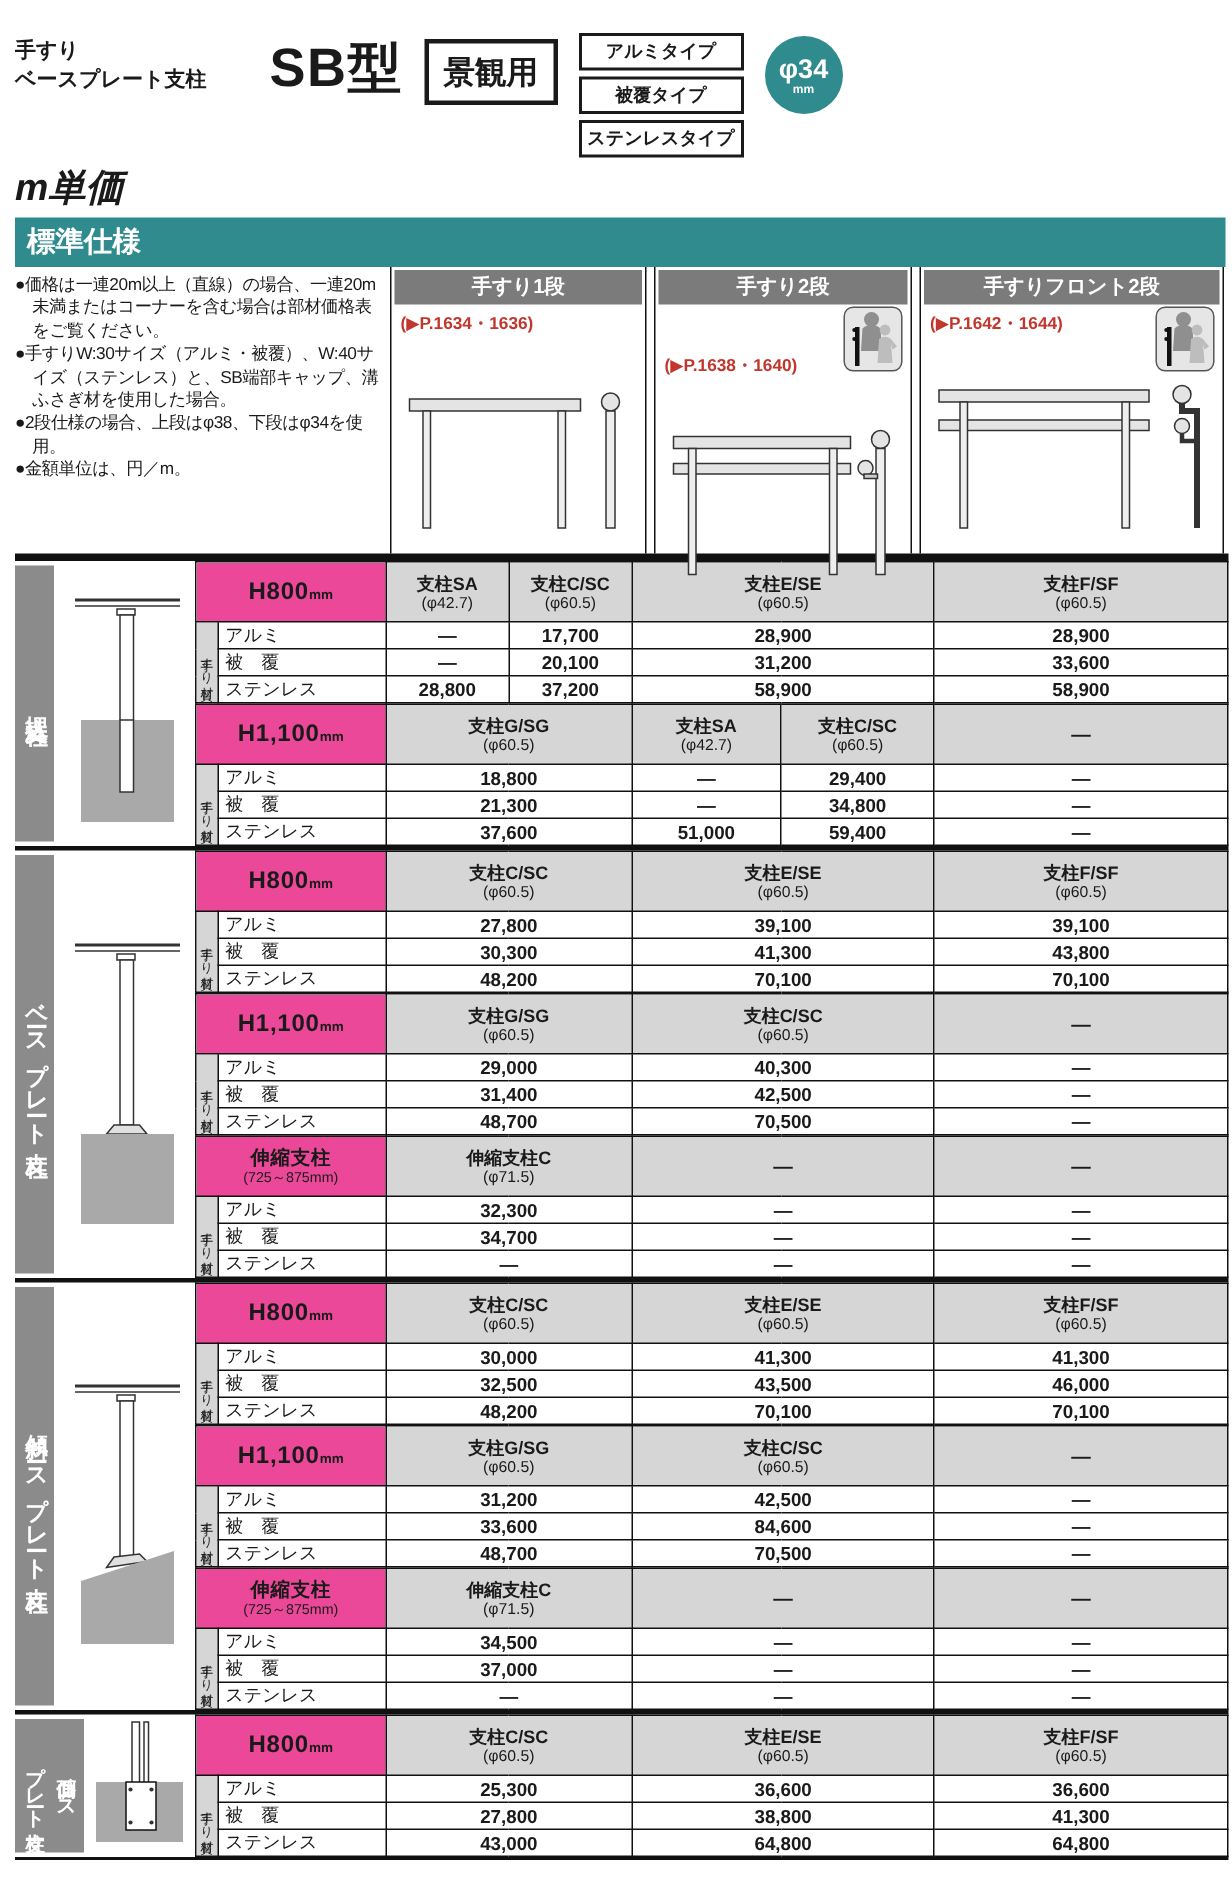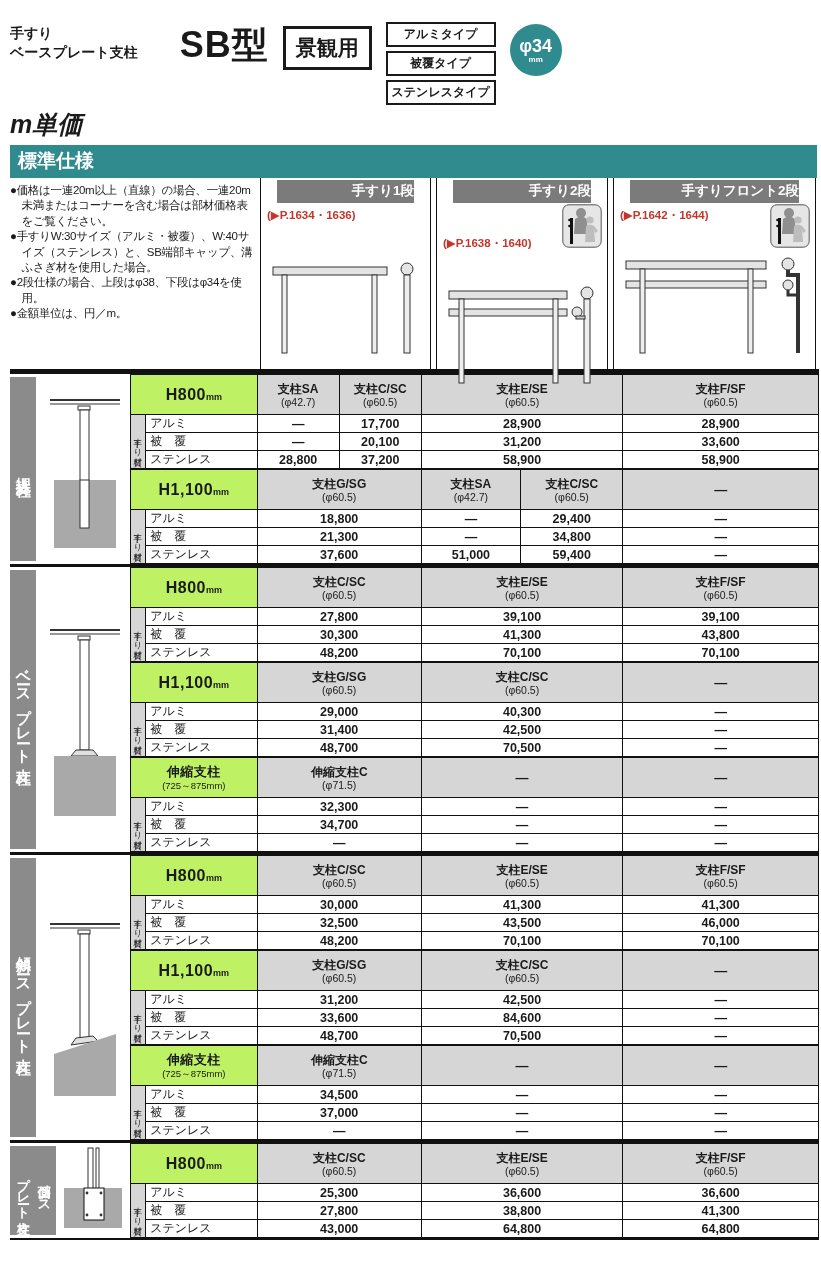--- a/index.html
+++ b/index.html
@@ -27,21 +27,21 @@
   .price-heading { font-size:25px; font-weight:bold; margin-top:20px;font-style:italic; }
   .spec-bar { background:#2f8b8d; color:#fff; font-size:19px; font-weight:bold; padding:3px 8px 4px; margin-top:4px; width:807px; }
 
   
   .hdr-row { display:flex; width:809px; height:196px; border-bottom:5px solid #111; }
   .notes { width:250px; padding:5px 6px 0 0; }
   .note { font-size:11.5px; line-height:1.34; text-indent:-11.5px; padding-left:11.5px; letter-spacing:-0.3px; }
   .pcol { border-left:1.5px solid #111; border-right:1.5px solid #111; margin-right:5px; position:relative; display:flex; flex-direction:column; }
   .pcol:last-child { margin-right:0; }
   .pcol1 { width:171px; } .pcol2 { width:172px;gap:28px; } .pcol3 { width:203px; }
-  .ptitle { background:#7b7b7b; color:#fff; font-size:13.5px; font-weight:bold; text-align:right; padding:2px 0 3px; margin:2px 16px 0; }
+  .ptitle { background:#7b7b7b; color:#fff; font-size:13.5px; font-weight:bold; text-align:center; padding:2px 0 3px; margin:2px 2px 0; }
   .pref { color:#c2372d; font-size:11.5px; font-weight:bold; padding:5px 0 0 6px; }
   .picto { position:absolute; top:26px; right:5px; }
   .rail-art { margin-top:auto; padding:0 6px 4px; }
 
   
   .price-area { width:809px; }
   .section { display:flex; border-bottom:3px solid #111; }
   .section:last-child { border-bottom:2px solid #111; }
   .side-label { width:26px; background:#8b8b8b; color:#fff; margin:3px 0; writing-mode:vertical-rl; text-orientation:upright; font-weight:bold; font-size:15px; text-align:center; display:flex; align-items:center; justify-content:center; letter-spacing:2px; }
   .side-label.wide { width:46px; font-size:13px; letter-spacing:0; line-height:1.6; }
@@ -49,21 +49,21 @@
   .illu { display:flex; align-items:center; justify-content:center; }
   .illu1 { width:94px; } .illu4 { width:74px; }
   .tbl-wrap { width:689px; }
 
   table.price-table { border-collapse:collapse; table-layout:fixed; width:689px; }
   table.price-table td { border:1px solid #111; overflow:hidden; }
   col.c-strip { width:15px; } col.c-mat { width:110px; }
   col.c-a { width:81px; } col.c-b { width:81px; }
   col.c-c { width:98px; } col.c-d { width:101px; } col.c-e { width:193px; }
 
-  .size-cell { background:#bef264; text-align:center; height:40px; }
+  .size-cell { background:#ec4899; text-align:center; height:40px; }
   .size-txt { font-size:16px; font-weight:bold; letter-spacing:0.5px; }
   .size-unit { font-size:9px; font-weight:bold; }
   .size-sub { font-size:9.5px; line-height:1.1; }
   .size-txt.small { font-size:13px; }
   .head-cell { background:#d6d6d6; text-align:center; vertical-align:middle; }
   .hc-name { font-size:12px; font-weight:bold; line-height:1.15; padding-top:2px; }
   .hc-dia { font-size:10.5px; line-height:1.15;text-align:center; }
   .dash-cell { font-size:13px; font-weight:bold; }
   .strip-cell { background:#d6d6d6; writing-mode:vertical-rl; text-orientation:upright; font-size:8.5px; text-align:center; padding:1px 0; letter-spacing:0; line-height:1; }
   .mat-cell { font-size:12px; padding-left:4px; height:17px; }

